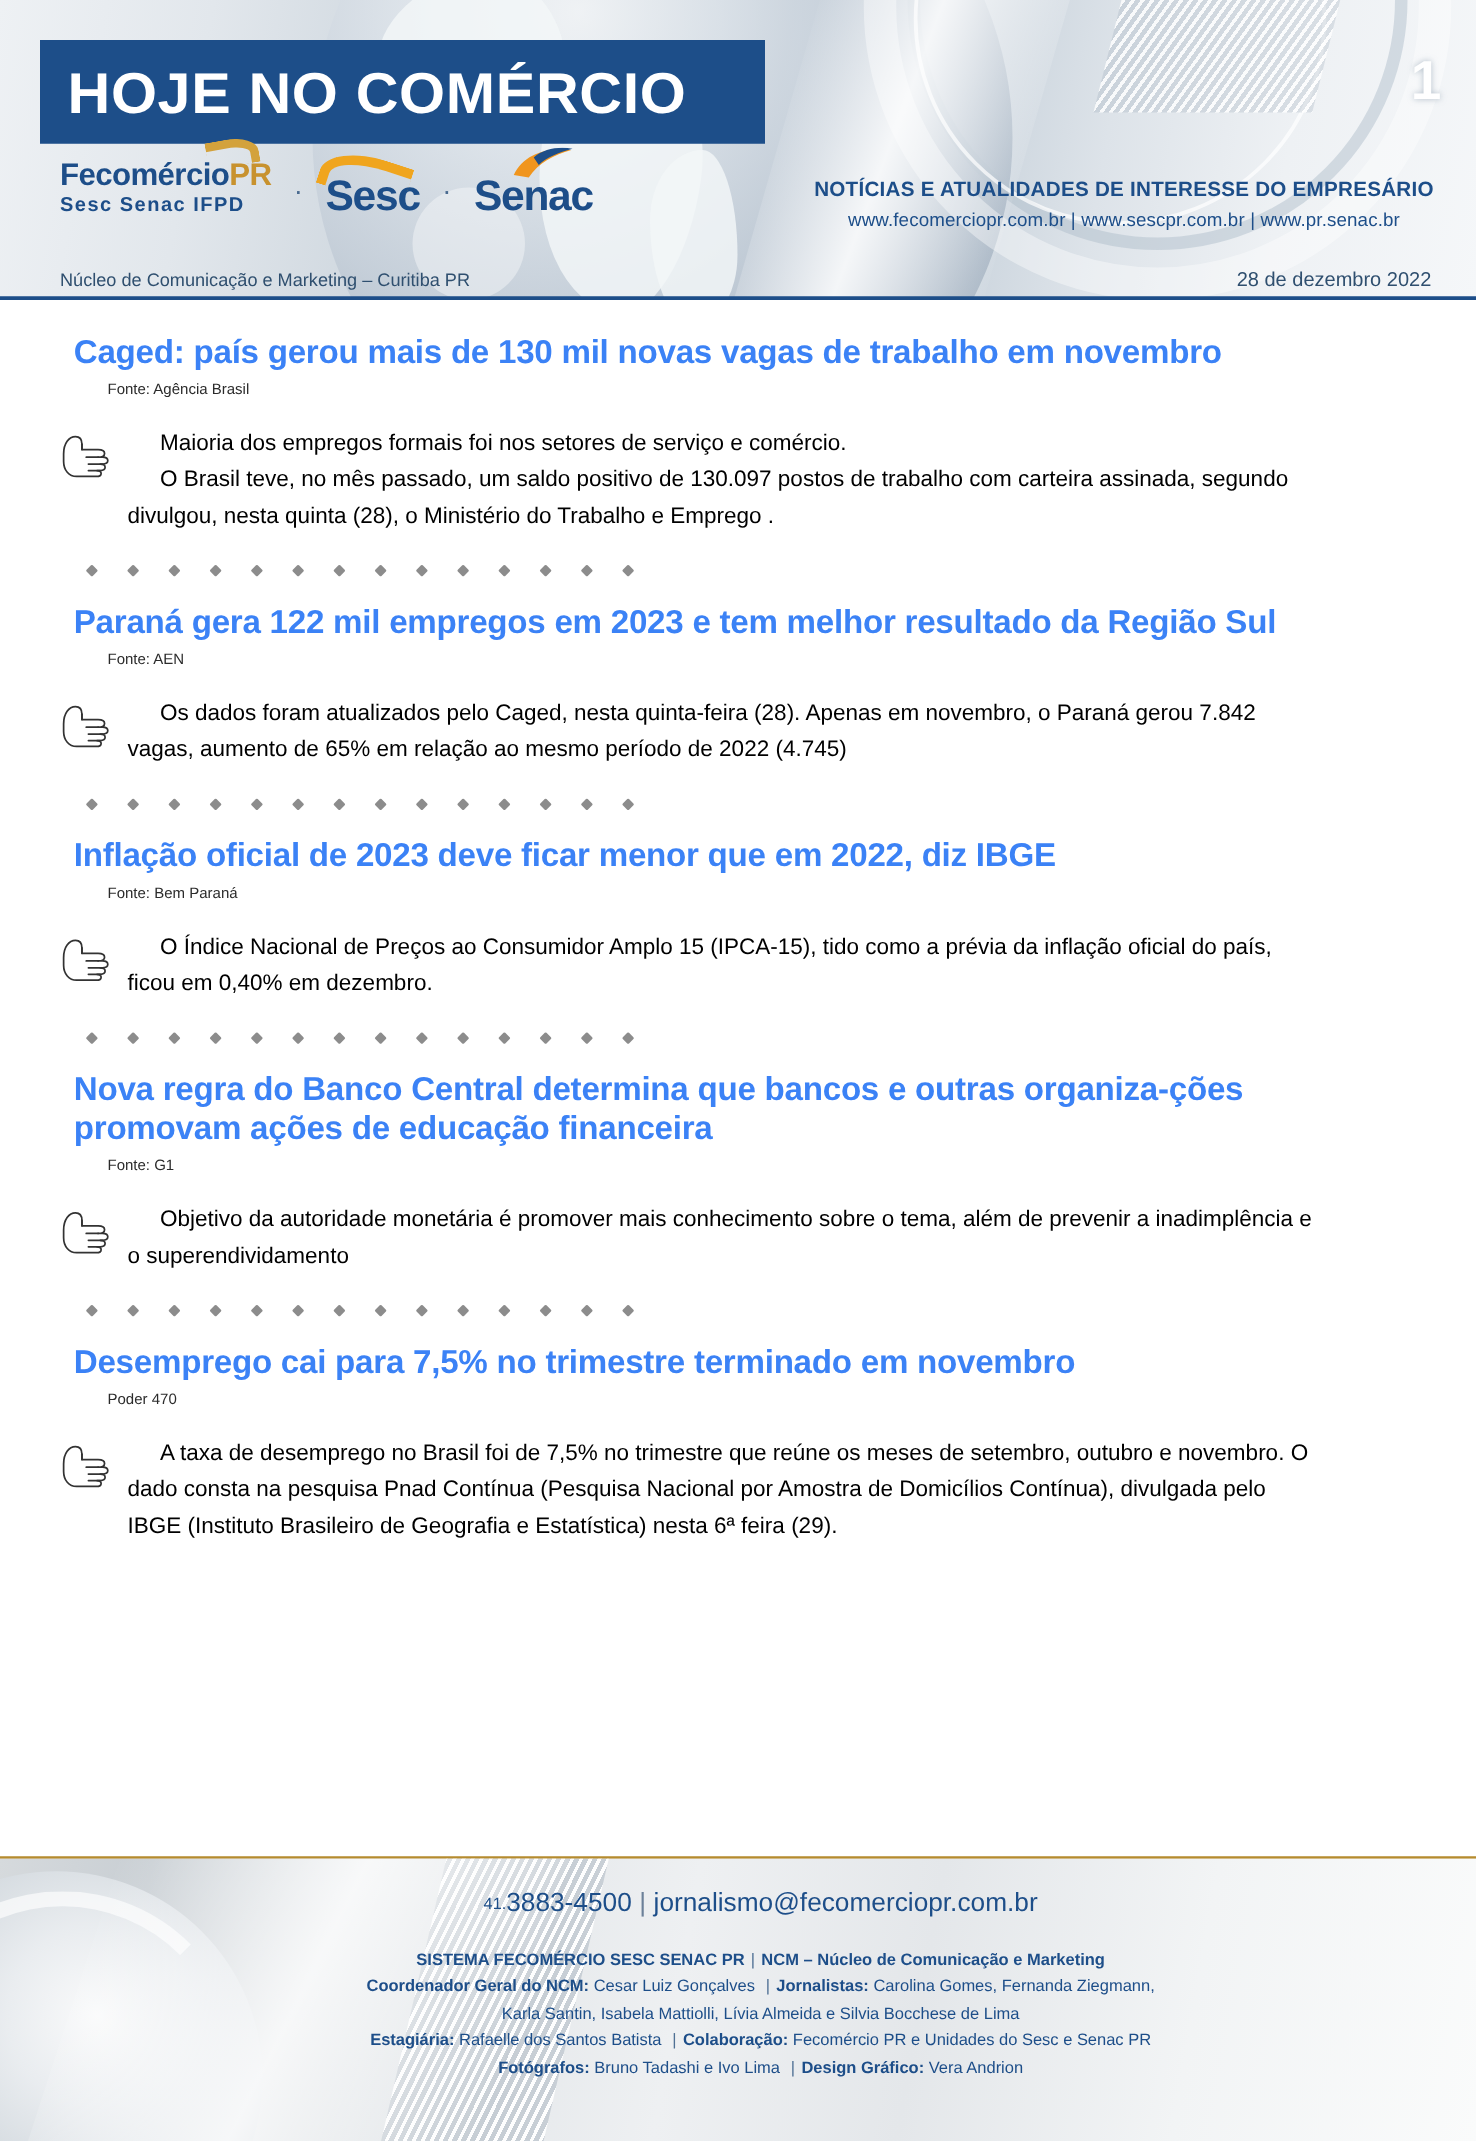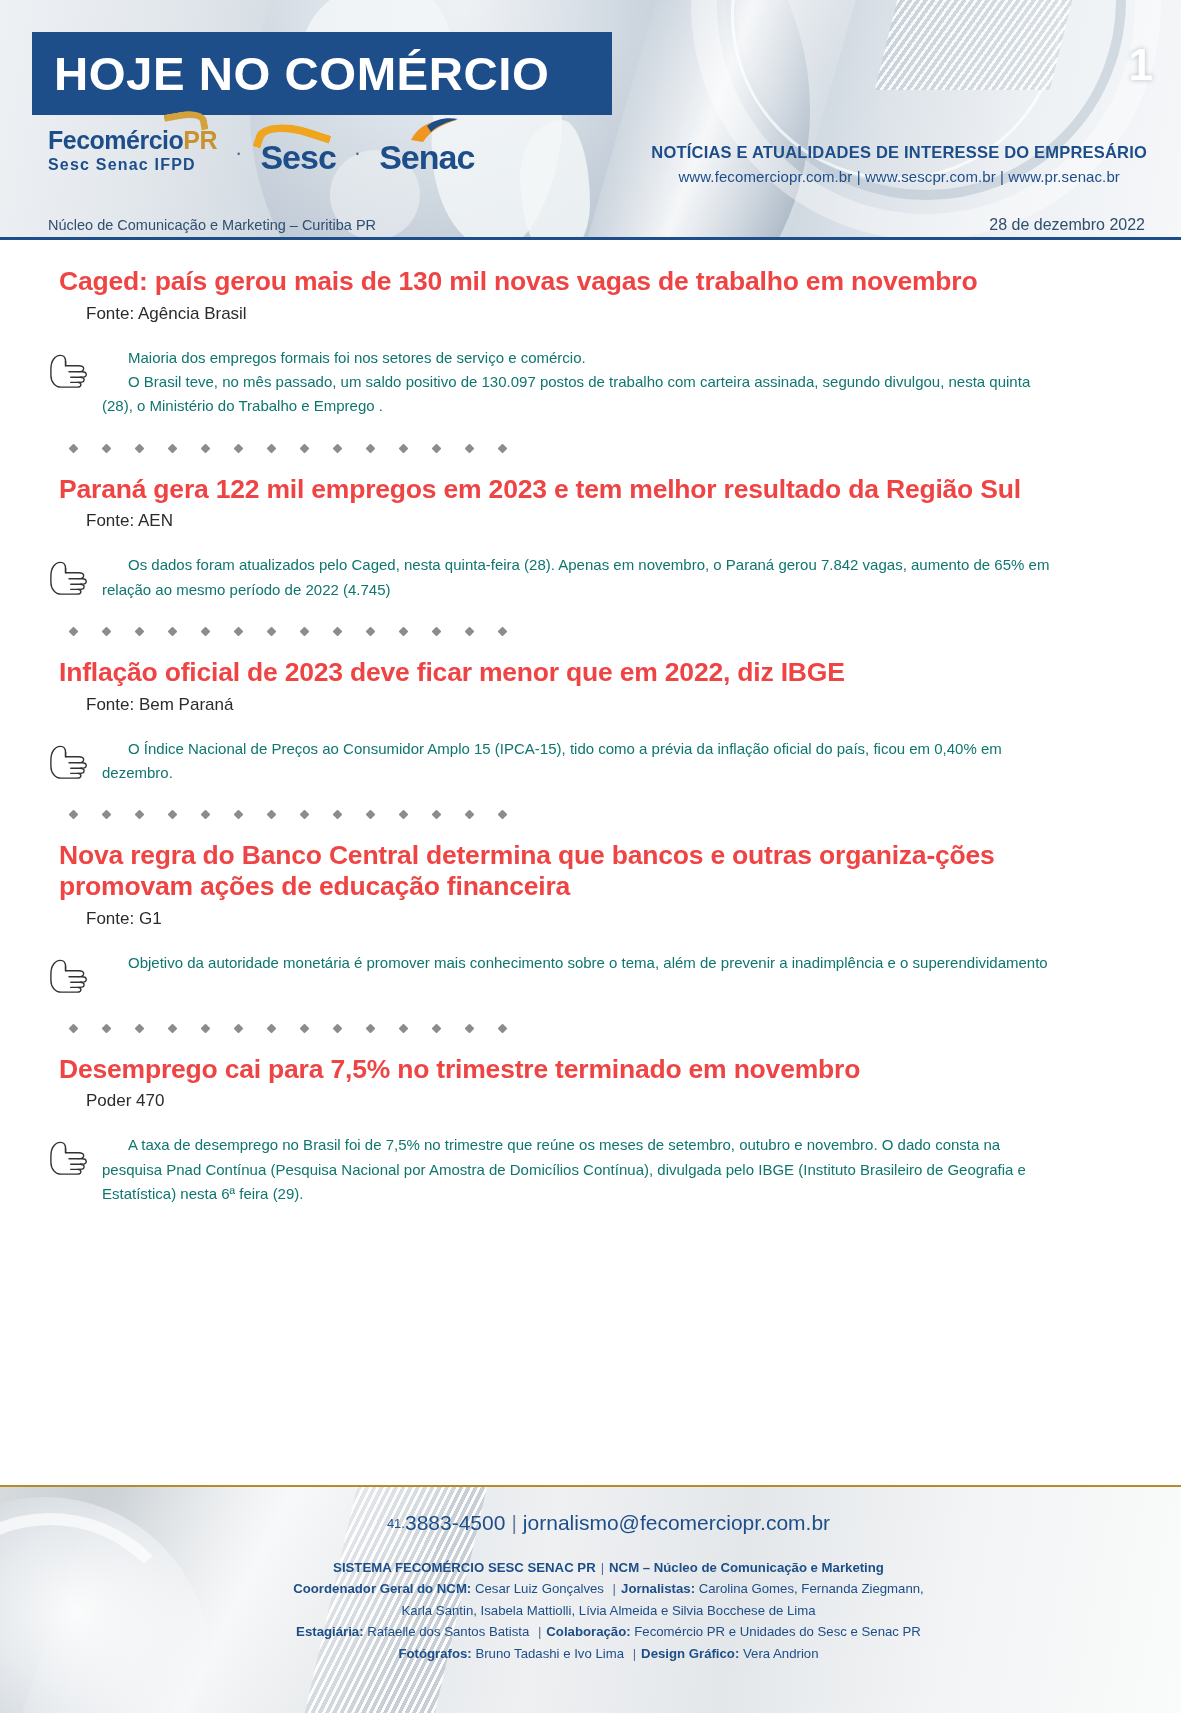--- a/index.html
+++ b/index.html
@@ -180,49 +180,49 @@
     position: absolute; left: 0; bottom: 0; width: 100%; height: 3px;
     background: #1d4e89;
   }
 
   
   .content { position: relative; padding: 26px 40px 0 40px; }
 
   .article { margin-bottom: 2px; }
 
   .headline {
-    color: #ef4444;
+    color: #3b82f6;
     font-size: 26.5px;
     font-weight: bold;
     line-height: 1.16;
     margin-left: 19px;
     letter-spacing: -.2px;
   }
   .source {
     color: #2b2b2b;
-    font-size: 17px;
+    font-size: 12px;
     margin-left: 46px;
     margin-top: 7px;
   }
 
   .body-row {
     display: flex;
     align-items: flex-start;
     margin-top: 22px;
   }
   .hand {
     flex: 0 0 58px;
     width: 58px;
     margin-left: 4px;
     padding-top: 4px;
   }
   .body-text {
     flex: 1;
-    color: #0f766e;
-    font-size: 15px;
+    color: #000000;
+    font-size: 18px;
     line-height: 1.62;
     padding-right: 24px;
   }
   .body-text .indent { display: inline-block; width: 26px; }
 
   .sep {
     margin: 26px 0 22px 30px;
     display: flex;
     gap: 26px;
   }

